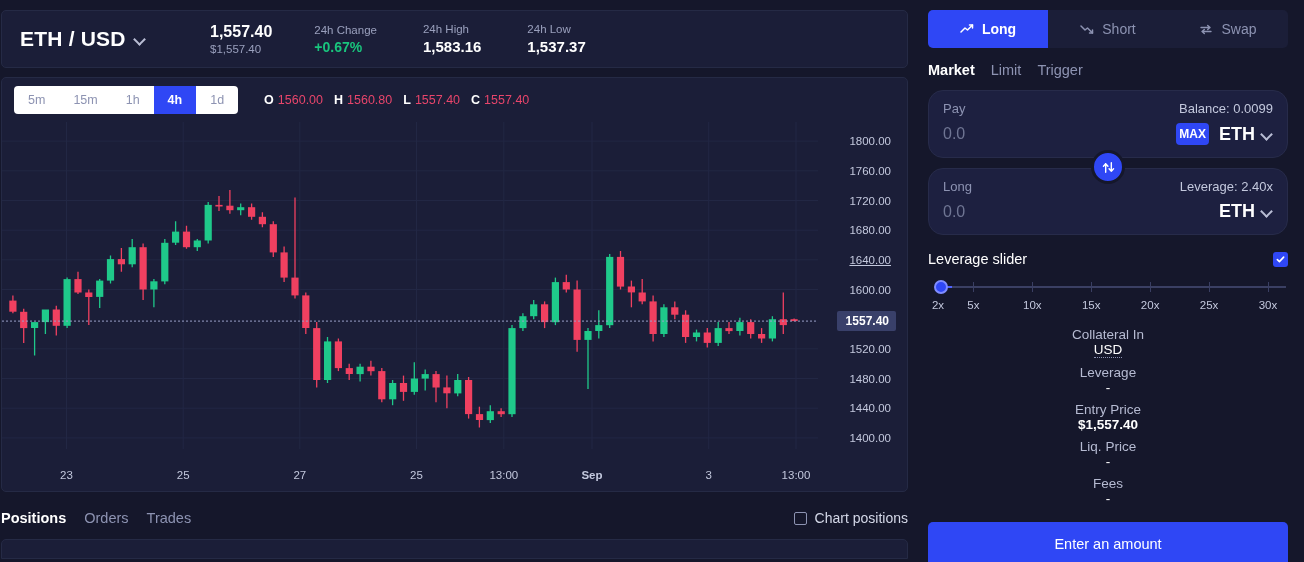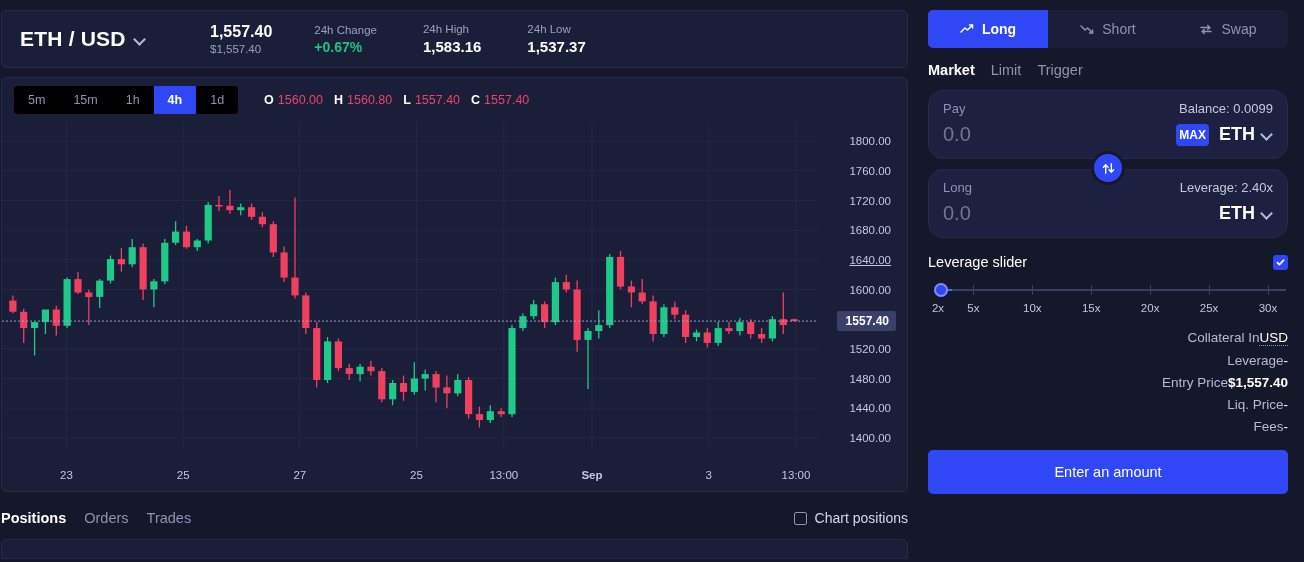--- a/index.html
+++ b/index.html
@@ -47,21 +47,21 @@
     margin-top: 9px;
     background: #1b1e38;
     border: 1px solid #252a45;
     border-radius: 5px;
     height: 415px;
     position: relative;
     flex: none;
     overflow: hidden;
   }
   .chart-top { display: flex; align-items: center; height: 44px; padding: 0 0 0 12px; position: relative; z-index: 5;}
-  .tf-group { display: flex; background: #000000; border-radius: 4px; overflow: hidden; }
+  .tf-group { display: flex; background: #ffffff; border-radius: 4px; overflow: hidden; }
   .tf {
     padding: 6px 14px; font-size: 12.5px; color: #8d93b2;
     cursor: pointer; line-height: 16px;
   }
   .tf.active { background: #2f47f5; color: #fff; font-weight: bold; }
   .ohlc { display: flex; align-items: center; gap: 4px; margin-left: 26px; font-size: 12.5px; }
   .ohlc b { color: #fff; font-weight: bold; margin-left: 7px; }
   .ohlc b:first-child { margin-left: 0; }
   .ohlc span { color: #e8456b; }
 
@@ -114,21 +114,21 @@
 
   .box {
     background: #1d2040; border: 1px solid #272b4a; border-radius: 15px;
     padding: 10px 14px 12px; margin-top: 12px; position: relative; flex:none;
   }
   .box.second { margin-top: 10px; }
   .box-row { display: flex; justify-content: space-between; align-items: center; }
   .box-label { font-size: 13px; color: #8d93b2; }
   .box-meta { font-size: 13px; color: #c3c8dd; }
   .box-input { display: flex; justify-content: space-between; align-items: center; margin-top: 7px; }
-  .amount { font-size: 20px; color: #6f7593; }
+  .amount { font-size: 16px; color: #6f7593; }
   .box-right { display: flex; align-items: center; gap: 10px; }
   .max {
     background: #2f47f5; color: #fff; font-size: 12px; font-weight: bold;
     padding: 4px 3px; border-radius: 4px; cursor: pointer; border: none;
   }
   .token { display: flex; align-items: center; gap: 7px; font-size: 18px; font-weight: bold; color: #fff; cursor: pointer; }
   .swap-btn {
     position: absolute; left: 50%; top: -19px; transform: translateX(-50%);
     width: 34px; height: 34px; border-radius: 50%;
     background: #2f47f5; border: 3px solid #15172b;
@@ -145,21 +145,21 @@
   .track { position: absolute; left: 10px; right: 2px; top: 5px; height: 2px; background: #3a3f63; }
   .track-fill { position: absolute; left: 10px; width: 14px; top: 5px; height: 2px; background: #4f63ff; }
   .stick { position: absolute; top: 1px; width: 1px; height: 10px; background: #3a3f63; }
   .knob {
     position: absolute; top: -1px; width: 14px; height: 14px; border-radius: 50%;
     background: #2f47f5; border: 2px solid #7f8cff; cursor: pointer;
   }
   .slabel { position: absolute; top: 18px; transform: translateX(-50%); font-size: 11.5px; color: #c3c8dd; white-space: nowrap; }
 
   .sum { margin-top: 8px; flex:none;}
-  .sum-row { display: flex; justify-content: flex-end; align-items: center; padding: 3.5px 0; }
+  .sum-row { display: flex; justify-content: center; align-items: center; padding: 3.5px 0; flex-direction: column; }
   .sum-k { font-size: 13.5px; color: #b6bbd2; }
   .sum-v { font-size: 13.5px; color: #fff; }
   .sum-v.b { font-weight: bold; }
   .dotted { border-bottom: 1px dotted #8d93b2; cursor: pointer; }
   .cta {
     margin-top: 13px; height: 44px; width: 100%;
     background: #2f47f5; color: #fff; border: none; border-radius: 5px;
     font-size: 14.5px; font-family: "Liberation Sans", sans-serif;
     cursor: pointer; flex:none;
   }

